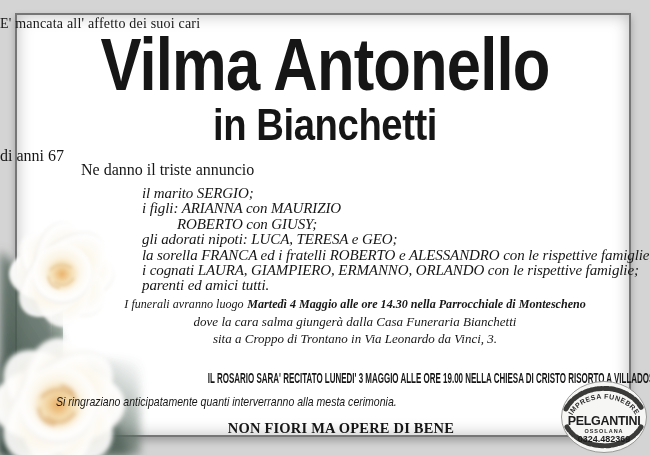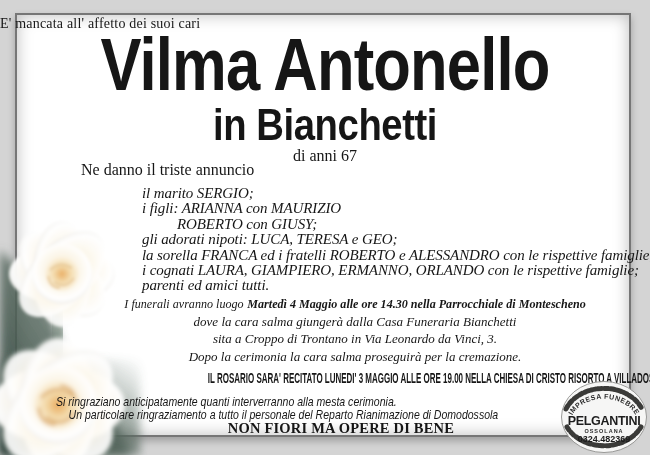--- a/index.html
+++ b/index.html
@@ -25,21 +25,21 @@
     font-family:"Liberation Sans", sans-serif;font-weight:bold;
     font-size:75px;line-height:1;letter-spacing:-1px;
     transform:scaleX(.82);transform-origin:50% 50%;white-space:nowrap;
   }
   .mname{
     top:102px;left:0;right:0;text-align:center;
     font-family:"Liberation Sans", sans-serif;font-weight:bold;
     font-size:45px;line-height:1;letter-spacing:-.5px;
     transform:scaleX(.85);transform-origin:50% 50%;white-space:nowrap;
   }
-  .age{top:147px;left:0;right:0;text-align:center;font-size:16px;}
+  .age{top:147px;left:0;right:0;font-size:16px;}
   .announce{top:161px;left:81px;font-size:16px;}
   .family{
     top:186px;left:142px;font-style:italic;font-size:15px;line-height:15.4px;
     white-space:nowrap;letter-spacing:-.1px;
   }
   .family .indent{padding-left:35px;}
   .funeral{
     top:295px;left:80px;right:20px;text-align:center;
     font-style:italic;font-size:13px;line-height:17.6px;white-space:nowrap;
   }
@@ -132,26 +132,24 @@
     <div>gli adorati nipoti: LUCA, TERESA e GEO;</div>
     <div>la sorella FRANCA ed i fratelli ROBERTO e ALESSANDRO con le rispettive famiglie;</div>
     <div>i cognati LAURA, GIAMPIERO, ERMANNO, ORLANDO con le rispettive famiglie;</div>
     <div>parenti ed amici tutti.</div>
   </div>
 
   <div class="t funeral">
     <div class="fit"><span>I funerali avranno luogo</span><b>Martedì 4 Maggio alle ore 14.30 nella Parrocchiale di Montescheno</b></div>
     <div>dove la cara salma giungerà dalla Casa Funeraria Bianchetti</div>
     <div>sita a Croppo di Trontano in Via Leonardo da Vinci, 3.</div>
-    <div>Dopo la cerimonia la cara salma proseguirà per la cremazione.</div>
   </div>
 
   <div class="t rosary"><span class="cond">IL ROSARIO SARA' RECITATO LUNEDI' 3 MAGGIO ALLE ORE 19.00 NELLA CHIESA DI CRISTO RISORTO A VILLADOSSOLA</span></div>
   <div class="t thanks th1"><span class="cond2">Si ringraziano anticipatamente quanti interverranno alla mesta cerimonia.</span></div>
-  <div class="t thanks th2"><span class="cond2">Un particolare ringraziamento a tutto il personale del Reparto Rianimazione di Domodossola</span></div>
   <div class="t noflowers"><span>NON FIORI MA OPERE DI BENE</span></div>
 </div>
 
 <div class="logo">
   <svg width="88" height="74" viewBox="0 0 88 74">
     <ellipse cx="44" cy="37" rx="42.5" ry="35.5" fill="#f6f6f5" stroke="#9a9a98" stroke-width="1"></ellipse>
 
     <path d="M6,29 A41 33 0 0 1 82,29" fill="none" stroke="#3a3a38" stroke-width="5" stroke-dasharray="4 2.5" stroke-linecap="round"></path>
     <path d="M7,47 A41 33 0 0 0 81,47" fill="none" stroke="#3a3a38" stroke-width="5" stroke-dasharray="4 2.5" stroke-linecap="round"></path>
     <defs>

